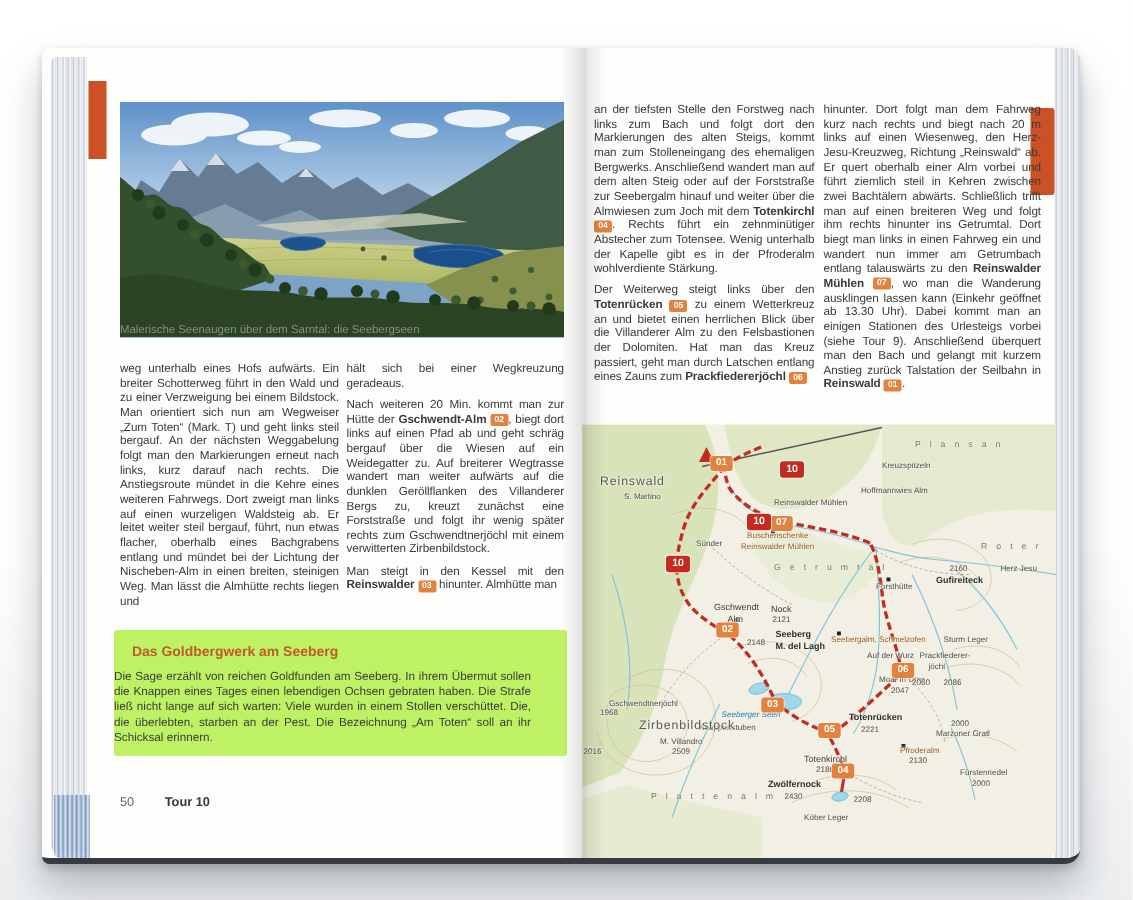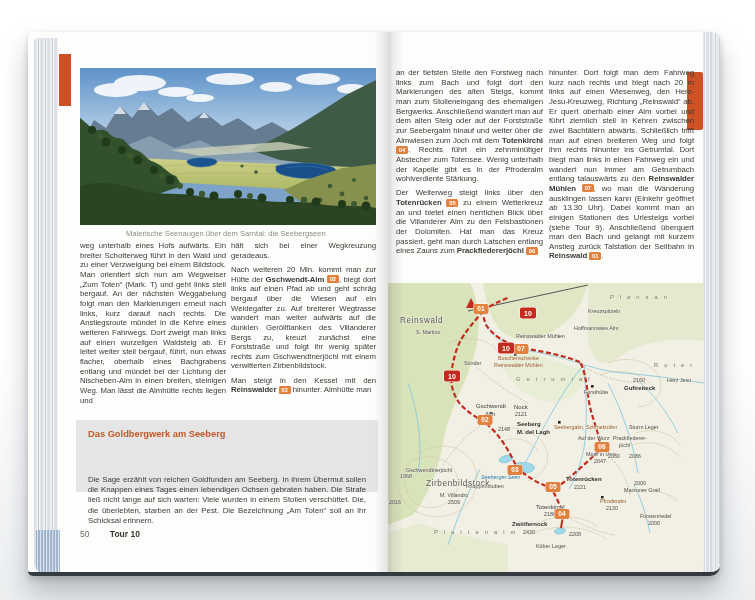--- a/index.html
+++ b/index.html
@@ -32,44 +32,44 @@
     position:absolute;left:346px;top:0;bottom:0;width:30px;pointer-events:none;
     background:linear-gradient(to right,rgba(0,0,0,0),rgba(0,0,0,.10) 45%,rgba(40,40,45,.16) 52%,rgba(0,0,0,.07) 62%,rgba(0,0,0,0));
   }
   .tab{position:absolute;background:#cc5125;}
   .tab-left{left:31px;top:22px;width:12px;height:52px;}
   .tab-right{left:659px;top:40px;width:16px;height:58px;border-radius:0 2px 2px 0;}
 
   
   .photo{position:absolute;left:52px;top:36px;width:296px;height:157px;overflow:hidden;background:#7da3c9;}
   .photo svg{display:block;}
-  .caption{position:absolute;left:52px;top:197px;width:296px;font-size:7.6px;color:#8d8d87;padding-left:46px;}
+  .caption{position:absolute;left:52px;top:183px;width:296px;font-size:7.6px;color:#8d8d87;}
   .colset p{margin:0 0 4.6px 0;}
   .bodycol{
     position:absolute;font-size:7.8px;line-height:9.65px;color:#3b3b39;
     text-align:justify;letter-spacing:-0.05px;
   }
   .col-l1{left:52px;top:209px;width:146px;height:176px;}
   .col-l2{left:203px;top:209px;width:145px;height:176px;}
   .col-r1{left:368px;top:36px;width:147px;height:212px;}
   .col-r2{left:521px;top:36px;width:145px;height:218px;}
   .bd{font-weight:bold;}
   .mk{
     display:inline-block;background:#e2823e;color:#fff;font-weight:bold;
     font-size:5.8px;line-height:8px;height:8px;min-width:9px;padding:0 1.5px;
     text-align:center;border-radius:1.5px;vertical-align:0.5px;
   }
   .infobox{
-    position:absolute;left:48px;top:388px;width:302px;height:72px;
-    background:#e5e5e5;border-radius:2px;padding:0;
+    position:absolute;left:48px;top:388px;width:302px;height:84px;
+    background:#bef264;border-radius:2px;padding:0;
   }
   .infobox-title{position:absolute;left:12px;top:9px;font-size:9.3px;font-weight:bold;color:#c05a2a;}
   .infobox-body{
-    position:absolute;left:12px;top:26px;width:278px;
-    font-size:7.8px;line-height:10.2px;color:#3b3b39;text-align:justify;margin-top:29px;
+    position:absolute;left:0;top:26px;width:278px;
+    font-size:7.8px;line-height:10.2px;color:#3b3b39;text-align:justify;
   }
   .footer{position:absolute;left:52px;top:497px;font-size:8.5px;color:#55524e;text-align:center;}
   .footer .pagenum{color:#6c6a66;}
   .footer .tourlbl{font-weight:bold;color:#3a3834;margin-left:18px;}
 
   
   .map{
     position:absolute;left:360px;top:251px;width:316px;height:289px;overflow:hidden;
     background:#f2f0e5;border-radius:0 0 6px 0;
   }

